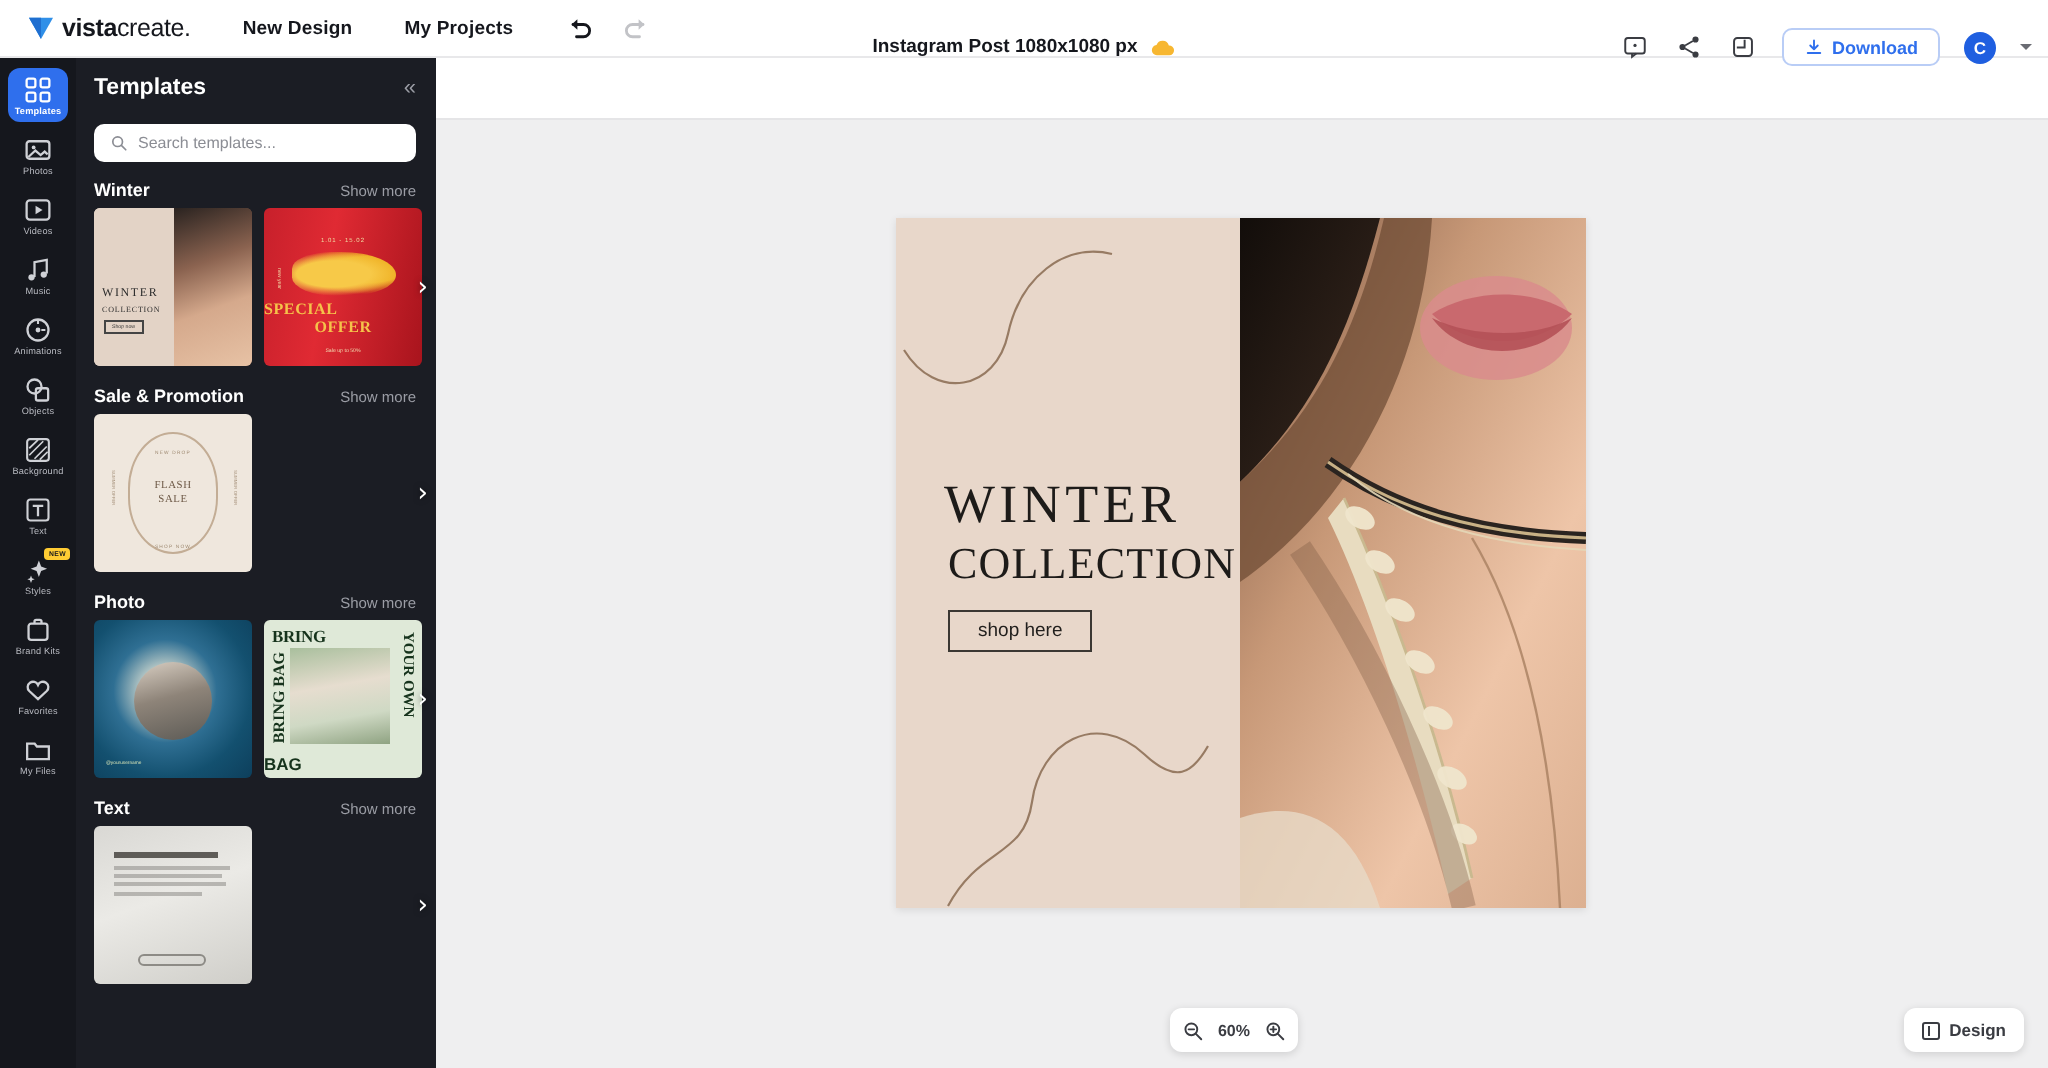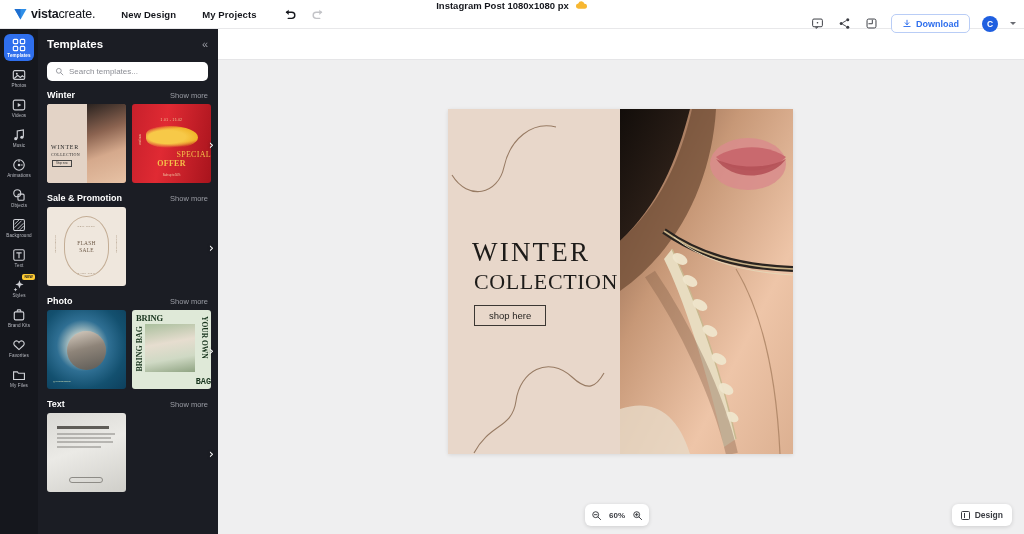--- a/index.html
+++ b/index.html
@@ -21,21 +21,21 @@
   .logo-text { font-size: 12.5px; font-weight: 700; color: #15171d; letter-spacing: -0.2px; }
   .logo-text .light { font-weight: 400; }
   .hdr-link {
     font-size: 9.5px; font-weight: 700; color: #15171d; margin-left: 26px;
     cursor: pointer; letter-spacing: 0.1px;
   }
   .hdr-icons { display: flex; align-items: center; gap: 13px; margin-left: 26px; }
   .icon-btn { width: 15px; height: 15px; display: flex; align-items: center; justify-content: center; cursor: pointer; }
   .doc-title-wrap {
     position: absolute; left: 0; right: 0; top: 0; height: 29px;
-    display: flex; align-items: flex-start; justify-content: center; gap: 6px;
+    display: flex; align-items: flex-end; justify-content: center; gap: 6px;
     pointer-events: none;
   }
   .doc-title { font-size: 9.5px; font-weight: 700; color: #15171d; pointer-events: auto; cursor: pointer; }
   .cloud-ico { width: 13px; height: 10px; pointer-events: auto; }
   .hdr-right {
     position: absolute; right: 8px; top: 0; height: 47px;
     display: flex; align-items: center; gap: 12px;
   }
   .download-btn {
     display: flex; align-items: center; gap: 4px;
@@ -115,21 +115,21 @@
   
   .c-winter { background: linear-gradient(90deg,#e3d4c7 0 50%, #6d4b3c 50% 100%); }
   .c-winter .left-half { position:absolute; left:0; top:0; width:50%; height:100%; background:#e3d3c6; }
   .c-winter .right-half { position:absolute; right:0; top:0; width:50%; height:100%;
      background: linear-gradient(160deg,#2a2320 0%, #8b6350 35%, #d5a98c 62%, #e7c2a5 100%); }
   .c-winter .wtxt { position:absolute; left:4px; top:40px; font-family:"Liberation Serif",serif; font-size:6px; color:#2b2b2b; letter-spacing:.8px; }
   .c-winter .wtxt2 { position:absolute; left:4px; top:48px; font-family:"Liberation Serif",serif; font-size:4px; color:#2b2b2b; letter-spacing:.4px; }
   .c-winter .wbtn { position:absolute; left:5px; top:56px; border:.5px solid #444; font-size:2.6px; color:#333; padding:1px 3px; }
 
   .c-special { background: linear-gradient(100deg,#c7202b 0%, #e02a33 40%, #a8141d 100%); }
-  .c-special .so1 { position:absolute; left:0; right:0; top:46px; text-align:right; font-family:"Liberation Serif",serif; font-weight:400; font-size:8px; color:#f5c24a; letter-spacing:.3px; }
+  .c-special .so1 { position:absolute; left:0; right:0; top:46px; text-align:left; font-family:"Liberation Serif",serif; font-weight:700; font-size:8px; color:#f5c24a; letter-spacing:.3px; }
   .c-special .so2 { position:absolute; left:0; right:0; top:55px; text-align:center; font-family:"Liberation Serif",serif; font-weight:700; font-size:8px; color:#f5c24a; letter-spacing:.3px; }
   .c-special .so-top { position:absolute; left:0; right:0; top:14px; text-align:center; font-size:3px; color:#f0d7a0; letter-spacing:.5px; }
   .c-special .so-bot { position:absolute; left:0; right:0; bottom:6px; text-align:center; font-size:2.6px; color:#f3d9b0; }
   .c-special .tiger { position:absolute; left:14px; top:22px; width:52px; height:22px;
       background: radial-gradient(ellipse at 40% 50%, #f7c948 0 42%, rgba(247,201,72,0) 70%),
                   radial-gradient(ellipse at 72% 40%, #f0b429 0 35%, rgba(240,180,41,0) 66%);
       border-radius: 40% 55% 50% 45%; }
   .c-special .vert { position:absolute; left:6px; top:30px; font-size:2.6px; color:#f2d6a5; writing-mode:vertical-rl; }
 
   .c-flash { background:#efe7dd; }
@@ -151,21 +151,21 @@
   .c-couple .ring { position:absolute; left:20px; top:21px; width:39px; height:39px; border-radius:50%;
      background: linear-gradient(165deg,#d9cfc3 0%, #8e8479 45%, #5c5a55 100%); }
   .c-couple .cap { position:absolute; left:6px; bottom:6px; font-size:2.4px; color:#d6e3b6; }
 
   .c-bag { background:#dfe9d8; }
   .c-bag .bg-t { position:absolute; left:4px; top:3px; font-family:"Liberation Serif",serif; font-weight:700; font-size:8.5px; color:#16331c; letter-spacing:-.2px; }
   .c-bag .bg-v { position:absolute; left:3px; top:16px; font-family:"Liberation Serif",serif; font-weight:700; font-size:8px; color:#16331c; writing-mode:vertical-rl; transform:rotate(180deg); }
   .c-bag .bg-v2 { position:absolute; right:2px; top:6px; font-family:"Liberation Serif",serif; font-weight:700; font-size:7.5px; color:#16331c; writing-mode:vertical-rl; }
   .c-bag .photo { position:absolute; left:13px; top:14px; width:50px; height:48px;
       background: linear-gradient(170deg,#a9bf9d 0%, #e6ddcf 40%, #cfd9c4 70%, #8fa382 100%); }
-  .c-bag .bg-b { position:absolute; left:0; right:0; bottom:2px; text-align:right; font-family:Liberation Mono, monospace; font-weight:700; font-size:8.5px; color:#16331c; }
+  .c-bag .bg-b { position:absolute; left:0; right:0; bottom:2px; text-align:left; font-family:Liberation Sans, sans-serif; font-weight:700; font-size:8.5px; color:#16331c; }
 
   .c-love { background: linear-gradient(150deg,#ff5f8d 0%, #ff7ea5 45%, #ff96b5 100%); }
   .c-love .lv { position:absolute; left:2px; top:6px; font-size:21px; font-weight:700; color:#ffd9e2; font-family:"DejaVu Sans",sans-serif; letter-spacing:-1px; }
   .c-love .l2 { position:absolute; left:4px; top:40px; font-size:7.5px; font-weight:700; color:#ffe3ea; font-style:italic; }
   .c-love .l3 { position:absolute; left:4px; top:52px; font-size:7.5px; font-weight:700; color:#ffe3ea; font-style:italic; }
 
   .c-quote { background: linear-gradient(160deg,#d9d8d4 0%, #ebeae6 45%, #cfcec9 100%); }
   .c-quote .qline { height:2px; margin:2.4px 10px; background:#8d8b86; opacity:.55; }
   .c-quote .qhead { margin:13px 10px 4px; height:2.6px; background:#46443f; opacity:.85; width:52px; }
   .c-quote .qbtn { position:absolute; left:22px; bottom:9px; width:34px; height:6px; border:.5px solid #8d8b86; border-radius:3px; }

